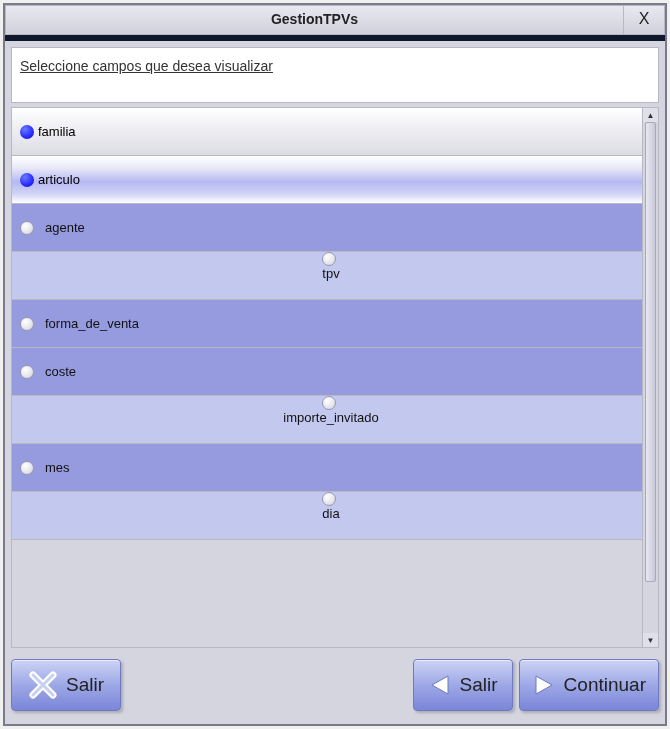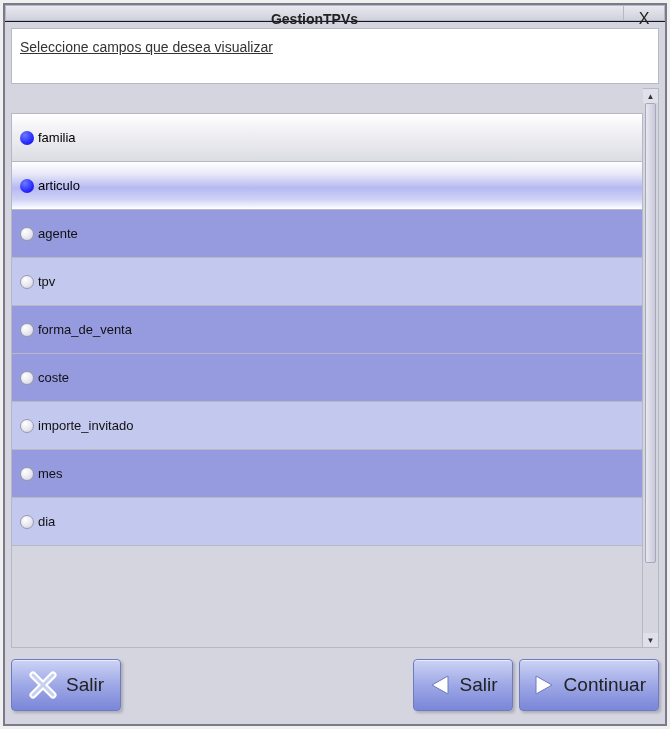--- a/index.html
+++ b/index.html
@@ -16,22 +16,22 @@
     height: 723px;
     margin: 3px;
     border: 2px solid #7a7a8a;
     background: #d5d5e0;
     display: flex;
     flex-direction: column;
   }
   .titlebar {
     display: flex;
     align-items: stretch;
-    height: 17px;
-    border-bottom: 1px solid #0f172a;
+    height: 36px;
+    border-bottom: 6px solid #0f172a;
   }
   .titlebar-title {
     flex: 1;
     background: linear-gradient(to bottom,#e8e8ef 0%,#d1d1dc 100%);
     text-align: center;
     font-weight: bold;
     font-size: 14px;
     line-height: 26px;
     border: 1px solid #b8b8c5;
     border-right: none;
@@ -61,39 +61,38 @@
     position: relative;
     flex: 1;
     margin: 0 6px 4px 6px;
     display: flex;
   }
   .list {
     flex: 1;
     overflow-y: auto;
     border: 1px solid #b8b8c5;
     background: #d5d5e0;
-    margin-top: 25px;
   }
   .row {
     height: 48px;
     display: flex;
     align-items: center;
     padding-left: 8px;
     font-size: 13px;
     border-bottom: 1px solid #b8b8c5;
     cursor: pointer;
   }
   .row.sel0 {
     background: linear-gradient(to bottom,#ffffff 0%,#f0f0f4 40%,#dcdce4 100%);
   }
   .row.sel1 {
     background: linear-gradient(to bottom,#ffffff 0%,#e9e9f8 25%,#b6b9f2 55%,#d0d3f6 80%,#ffffff 100%);
   }
-  .row.alt0 { background: #969bdf; color:#111; }
-  .row.alt1 { background: #c3c8ef; color:#111; }
+  .row.alt0 { background: #969bdf; color:#111;gap:7px; }
+  .row.alt1 { background: #c3c8ef; color:#111;flex-direction:column; }
   .radio {
     width: 14px;
     height: 14px;
     border-radius: 50%;
     margin-right: 4px;
     flex-shrink: 0;
   }
   .radio.on {
     background: radial-gradient(circle at 35% 30%, #6a7bff 0%, #2a2aff 60%, #1010c0 100%);
   }

